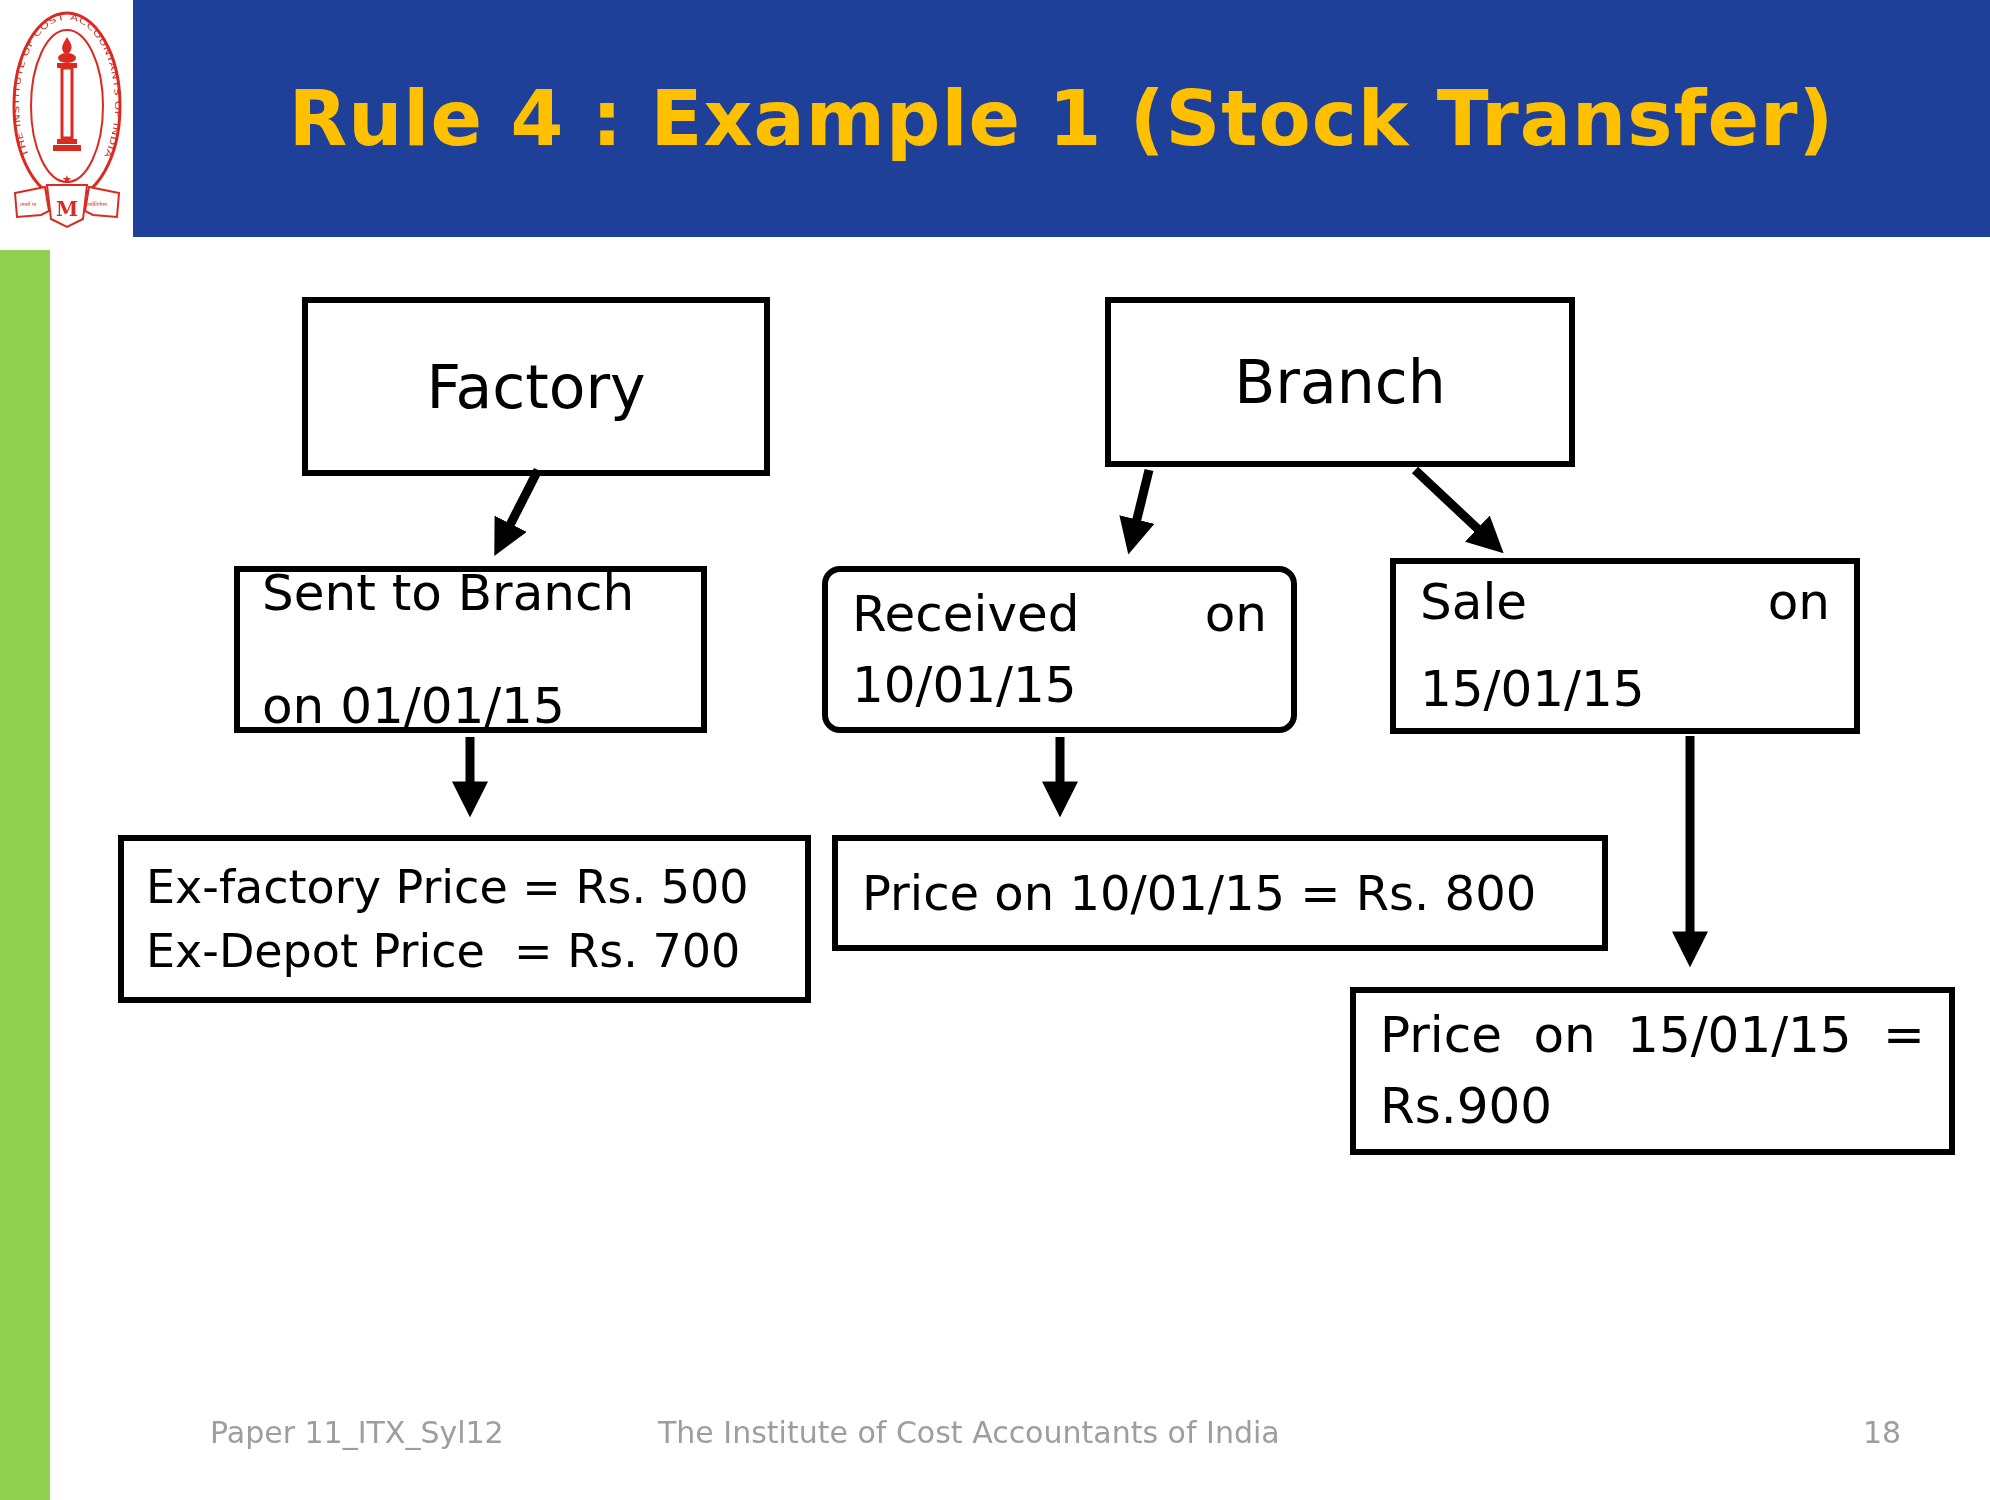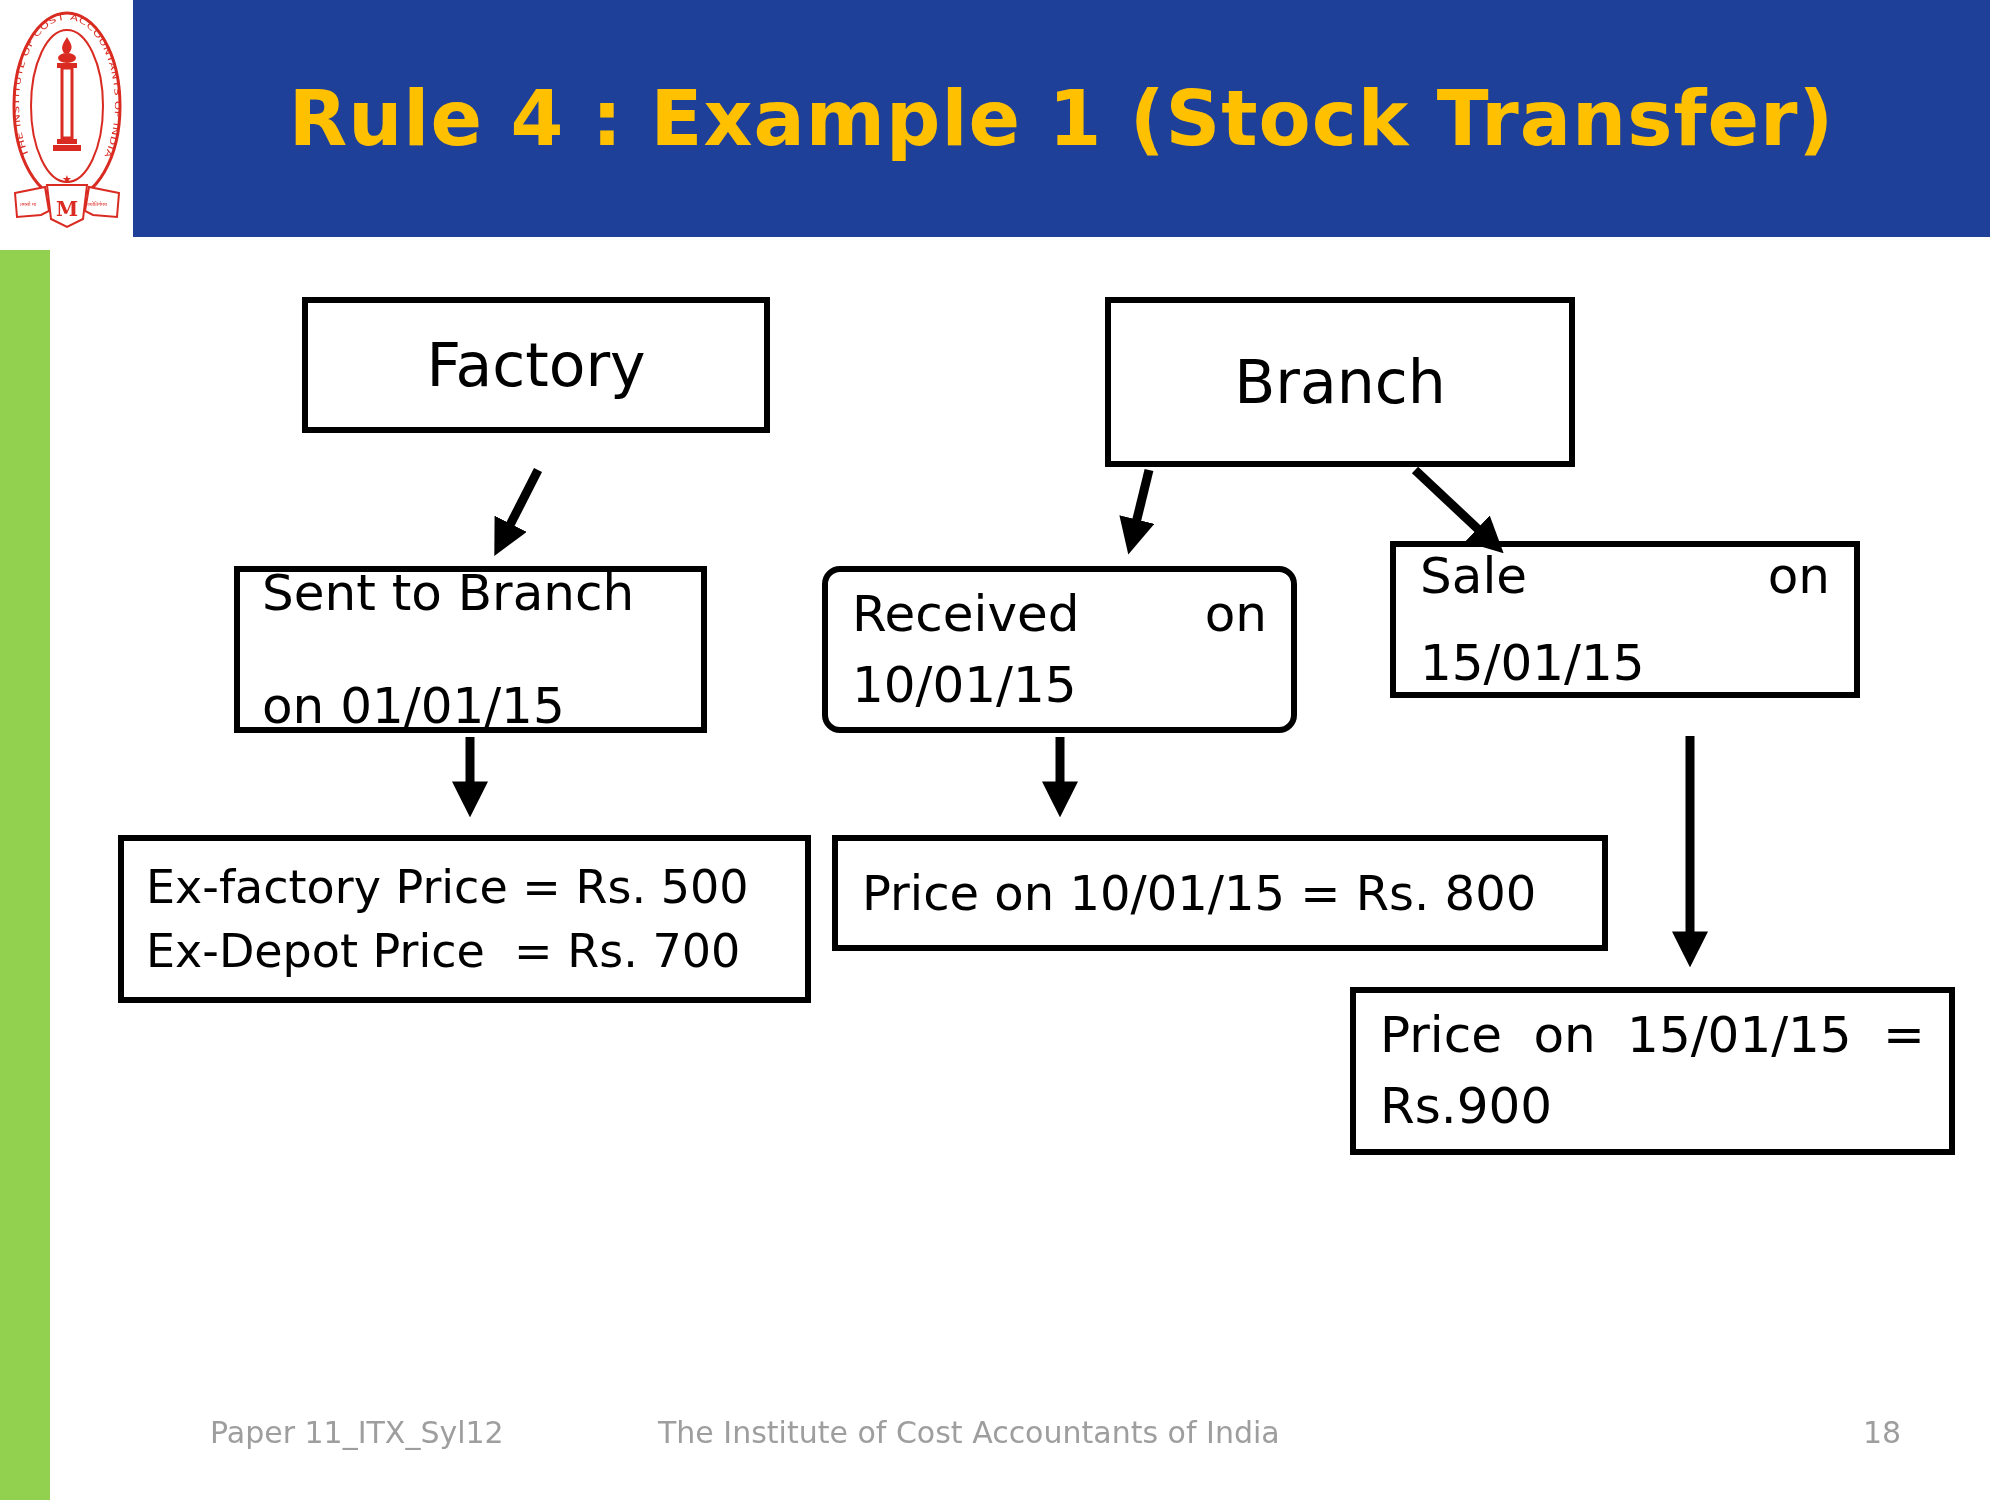--- a/index.html
+++ b/index.html
@@ -49,29 +49,29 @@
   .node {
     position: absolute;
     background: #ffffff;
     border: 6px solid #000;
     box-sizing: border-box;
   }
   .center-label {
     display: flex; align-items: center; justify-content: center;
     font-size: 60px;
   }
-  .box-factory   { left: 302px;  top: 297px;  width: 468px;  height: 136px; }
+  .box-factory   { left: 302px;  top: 297px;  width: 468px;  height: 179px; }
   .box-branch    { left: 1105px; top: 297px;  width: 470px;  height: 170px; }
   .box-sent      { left: 234px;  top: 566px;  width: 473px;  height: 167px;
                    font-size: 50px; line-height: 71px; padding: 12px 22px;
                    display: flex; flex-direction: column; justify-content: center; gap: 42px; }
   .box-received  { left: 822px;  top: 566px;  width: 475px;  height: 167px;
                    font-size: 50px; line-height: 71px; padding: 12px 24px;
                    display: flex; flex-direction: column; justify-content: center; border-radius: 18px; }
-  .box-sale      { left: 1390px; top: 541px;  width: 470px;  height: 157px;
+  .box-sale      { left: 1390px; top: 558px;  width: 470px;  height: 176px;
                    font-size: 50px; line-height: 71px; padding: 12px 24px;
                    display: flex; flex-direction: column; justify-content: center; gap: 16px; }
   .box-exprices  { left: 118px;  top: 835px;  width: 693px;  height: 168px;
                    font-size: 46px; padding: 10px 22px;
                    display: flex; flex-direction: column; justify-content: space-evenly;
                    white-space: pre-wrap; }
   .box-price10   { left: 832px;  top: 835px;  width: 776px;  height: 116px;
                    font-size: 48px; padding: 0 24px;
                    display: flex; align-items: center; }
   .box-price15   { left: 1350px; top: 987px;  width: 605px;  height: 168px;

